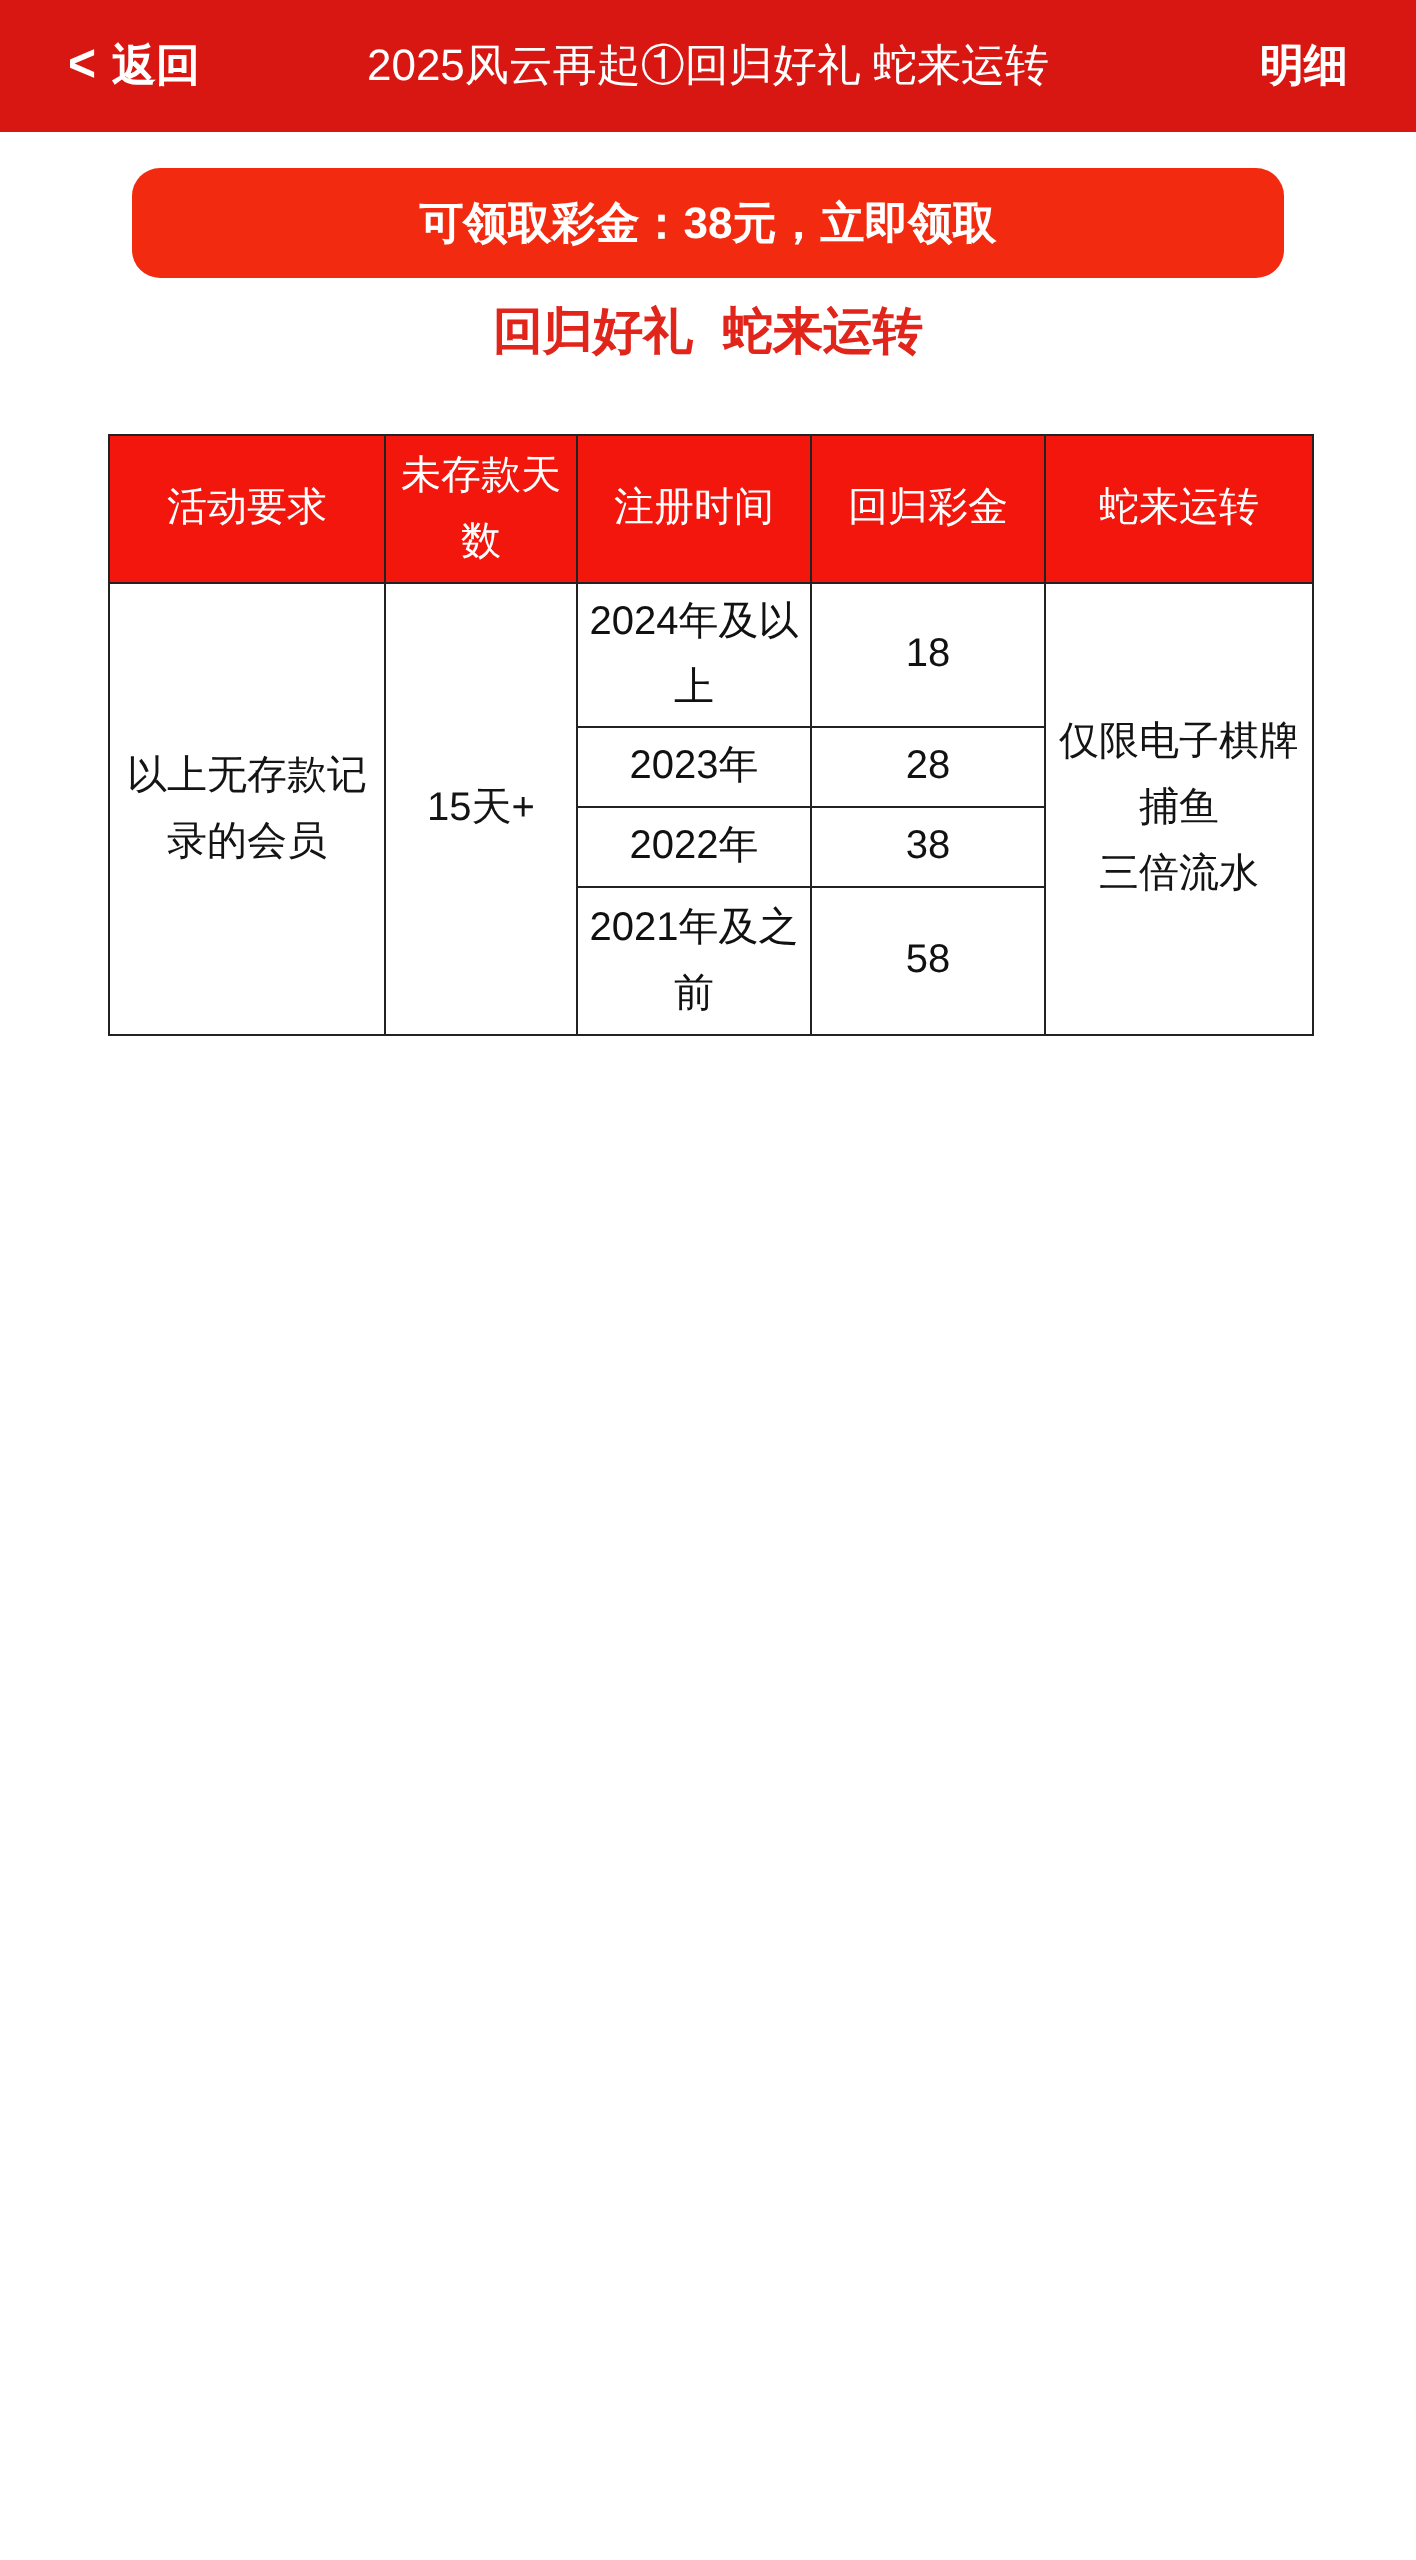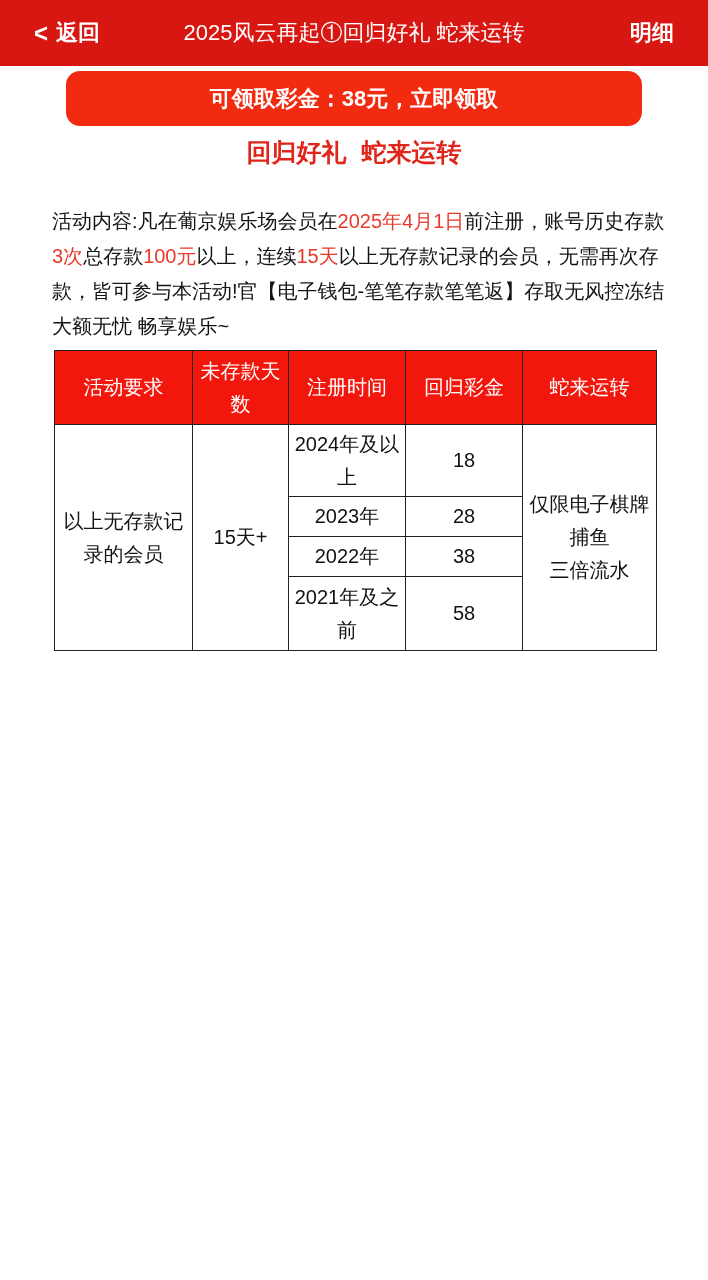--- a/index.html
+++ b/index.html
@@ -20,21 +20,21 @@
   }
   .back-btn{display:flex;align-items:center;gap:8px;cursor:pointer;}
   .back-chevron{font-size:24px;font-weight:bold;transform:scaleY(1.1);}
   .header-title{
     position:absolute;left:50%;top:50%;transform:translate(-50%,-50%);
     white-space:nowrap;font-size:22px;font-weight:normal;
   }
   .detail-link{cursor:pointer;}
   .claim-btn{
     display:flex;align-items:center;justify-content:center;
-    width:576px;height:55px;margin:5px auto 0;border:none;border-radius:14px;
+    width:576px;height:55px;margin:18px auto 0;border:none;border-radius:14px;
     background:var(--button-bg);color:#fff;font-size:22px;font-weight:bold;
     font-family:"Liberation Sans", sans-serif;cursor:pointer;
   }
   .promo-heading{
     margin-top:11px;text-align:center;color:var(--title-red);
     font-size:25px;font-weight:bold;line-height:36px;font-family:Liberation Mono, monospace;
   }
   .content{
     margin:31px 36px 0 52px;font-size:20px;line-height:35px;text-align:left;
   }
@@ -72,21 +72,20 @@
   </div>
   <div class="header-title">2025风云再起①回归好礼 蛇来运转</div>
   <div class="detail-link">明细</div>
 </header>
 
 <button class="claim-btn">可领取彩金：38元，立即领取</button>
 
 <h1 class="promo-heading">回归好礼 蛇来运转</h1>
 
 <div class="content">
-  <p class="body-text"><span>活动内容:凡在葡京娱乐场会员在</span><span class="hl">2025年4月1日</span><span>前注册，账号历史存款</span><span class="hl">3次</span><span>总存款</span><span class="hl">100元</span><span>以上，连续</span><span class="hl">15天</span><span>以上无存款记录的会员，无需再次存款，皆可参与本活动!官【电子钱包-笔笔存款笔笔返】存取无风控冻结大额无忧 畅享娱乐~</span></p>
 </div>
 
 <table class="bonus">
   <colgroup>
     <col class="col-req">
       <col class="col-days">
       <col class="col-reg">
       <col class="col-bonus">
       <col class="col-turn">
   </colgroup>

